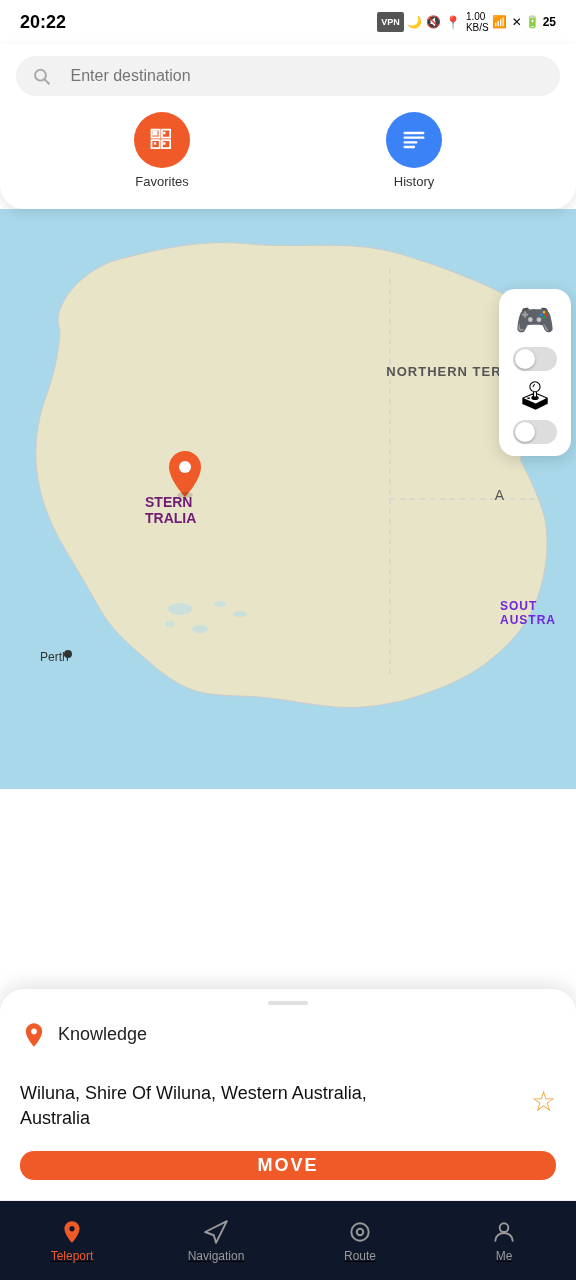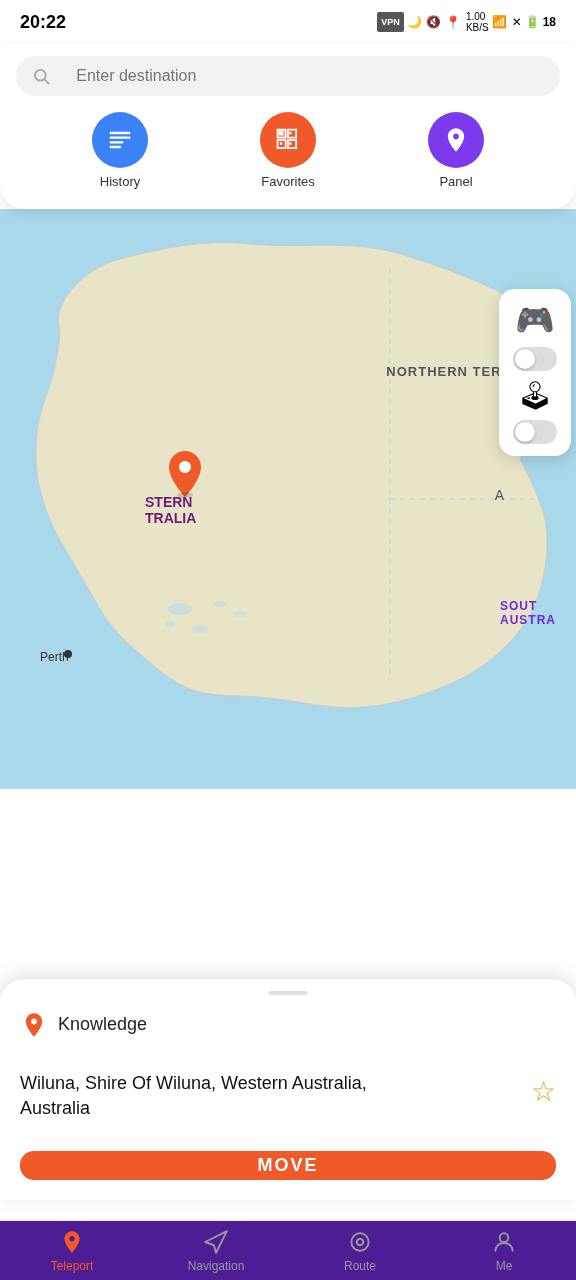--- a/index.html
+++ b/index.html
@@ -59,21 +59,21 @@
       box-shadow: 0 4px 12px rgba(0,0,0,0.1);
       position: relative;
       z-index: 10;
     }
     .search-box {
       display: flex;
       align-items: center;
       background: #f2f2f2;
       border-radius: 30px;
       padding: 10px 16px;
-      gap: 26px;
+      gap: 20px;
     }
     .search-icon-svg {
       width: 20px;
       height: 20px;
       color: #999;
     }
 
     
     .quick-actions {
       display: flex;
@@ -212,21 +212,21 @@
     }
     .location-label {
       font-size: 18px;
       font-weight: 500;
       color: #222;
     }
     .location-detail-row {
       display: flex;
       align-items: flex-start;
       justify-content: space-between;
-      margin-bottom: 30px;
+      margin-bottom: 20px;
     }
     .location-full-name {
       font-size: 18px;
       color: #111;
       line-height: 1.4;
       max-width: 400px;
     }
     .star-icon {
       font-size: 28px;
       color: #f0a030;
@@ -244,27 +244,28 @@
       letter-spacing: 2px;
       cursor: pointer;
     }
 
     
     .bottom-nav {
       position: absolute;
       bottom: 0;
       left: 0;
       right: 0;
-      height: 60px;
-      background: #4c1d95;
+      height: 80px;
+      background: #0f172a;
       display: flex;
       justify-content: space-around;
       align-items: center;
       border-top: 1px solid #eee;
       z-index: 30;
+      text-decoration: underline;
     }
     .nav-item {
       display: flex;
       flex-direction: column;
       align-items: center;
       gap: 4px;
       cursor: pointer;
       flex: 1;
     }
     .nav-label {
@@ -291,61 +292,53 @@
   <div class="status-icons">
     <span class="vpn-badge">VPN</span>
     <span>🌙</span>
     <span>🔇</span>
     <span style="font-size:13px;">📍</span>
     <span style="font-size:10px; line-height:1.1;">1.00<br>KB/S</span>
     <span>📶</span>
     <span>✕</span>
     <span class="battery-box">
       <span>🔋</span>
-      <span>18</span>
+      <span>25</span>
     </span>
   </div>
 </div>
 
 <div class="search-area">
   <div class="search-box">
     <svg class="search-icon-svg" viewBox="0 0 24 24" fill="none" stroke="#aaa" stroke-width="2.5" stroke-linecap="round" stroke-linejoin="round">
       <circle cx="11" cy="11" r="7"></circle>
       <line x1="16.5" y1="16.5" x2="22" y2="22"></line>
     </svg>
     <input type="text" style="border: none; background: transparent; outline: none; font-size: 16px; color: rgb(187, 187, 187); width: 100%;" placeholder="Enter destination">
   </div>
 
   <div class="quick-actions">
-    <div class="quick-action">
-      <div class="quick-action-icon icon-history">
-        <svg width="28" height="28" viewBox="0 0 24 24" fill="white">
-          <path d="M4 6h16M4 10h16M4 14h10M4 18h8" stroke="white" stroke-width="2" stroke-linecap="round"></path>
-        </svg>
-      </div>
-      <span class="quick-action-label">History</span>
-    </div>
     <div class="quick-action">
       <div class="quick-action-icon icon-favorites">
         <svg width="28" height="28" viewBox="0 0 24 24" fill="white">
           <path d="M4 4h4v4H4zm0 0"></path>
           <rect x="3" y="3" width="7" height="7" rx="1" fill="white" opacity="0.3"></rect>
           <path d="M3 3h7v7H3V3zm9 0h7v7h-7V3zM3 12h7v7H3v-7zm9 0h7v7h-7v-7z" fill="none" stroke="white" stroke-width="1.5"></path>
           <path d="M5 5h2v2H5zm8 0h2v2h-2zm-8 9h2v2H5zm8 0h2v2h-2z" fill="white"></path>
         </svg>
       </div>
       <span class="quick-action-label">Favorites</span>
     </div>
     <div class="quick-action">
-      <div class="quick-action-icon icon-panel">
+      <div class="quick-action-icon icon-history">
         <svg width="28" height="28" viewBox="0 0 24 24" fill="white">
-          <path d="M12 2C8.13 2 5 5.13 5 9c0 5.25 7 13 7 13s7-7.75 7-13c0-3.87-3.13-7-7-7zm0 9.5c-1.38 0-2.5-1.12-2.5-2.5s1.12-2.5 2.5-2.5 2.5 1.12 2.5 2.5-1.12 2.5-2.5 2.5z"></path>
+          <path d="M4 6h16M4 10h16M4 14h10M4 18h8" stroke="white" stroke-width="2" stroke-linecap="round"></path>
         </svg>
       </div>
-      <span class="quick-action-label">Panel</span>
+      <span class="quick-action-label">History</span>
     </div>
   </div>
 </div>
 
 <div class="map-container">
   <div class="map-bg">
 
     <svg class="map-land" viewBox="0 0 576 580" preserveAspectRatio="none">
 
       <rect width="576" height="580" fill="#a8d8ea"></rect>

